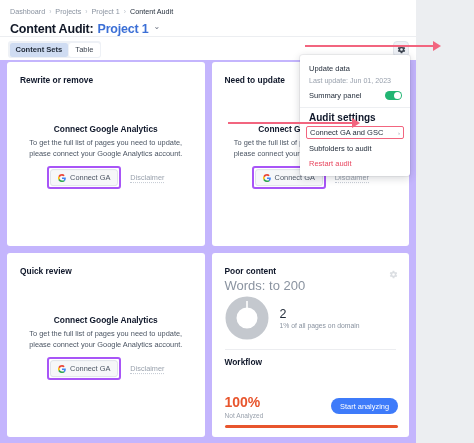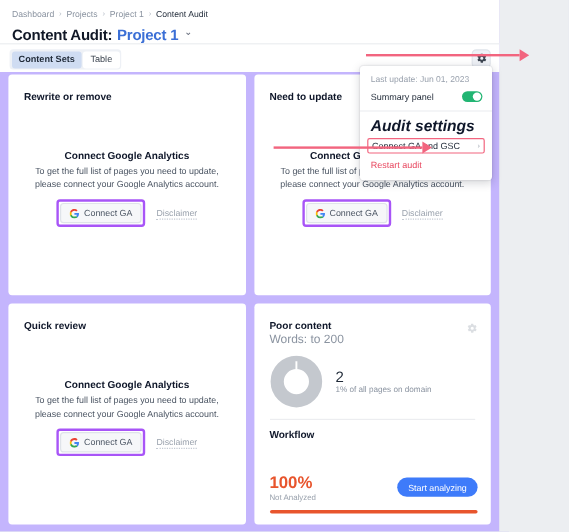--- a/index.html
+++ b/index.html
@@ -37,21 +37,21 @@
   .gear-btn svg { width: 9px; height: 9px; }
 
   
   .grid {
     position: absolute; top: 62px; left: 7px; right: 7px; bottom: 6px;
     display: grid; grid-template-columns: 1fr 1fr; grid-template-rows: 1fr 1fr;
     gap: 7px;
   }
   .card { background: #ffffff; border-radius: 3px; position: relative; overflow: hidden; }
   .card-title { position: absolute; left: 13px; top: 13px; font-size: 8.4px; font-weight: bold; color: #0f172a; }
-  .card-sub { position: absolute; left: 13px; top: 25px; font-size: 10px; color: #8a93a0; }
+  .card-sub { position: absolute; left: 13px; top: 25px; font-size: 13px; color: #8a93a0; }
 
   
   .empty {
     position: absolute; left: 0; right: 0; top: 50%;
     transform: translateY(-46%);
     text-align: center; padding: 0 22px;
   }
   .empty h4 { font-size: 8.4px; font-weight: bold; color: #0f172a; margin-bottom: 4px; }
   .empty p { font-size: 7.4px; line-height: 10.5px; color: #4b5563; margin-bottom: 7px; }
   .ga-row { display: flex; align-items: center; justify-content: center; gap: 0px; }
@@ -95,21 +95,21 @@
     box-shadow: 0 2px 8px rgba(16,24,40,.18), 0 0 0 1px rgba(16,24,40,.05);
     padding: 6px 0 5px 0; z-index: 30;
   }
   .dd-item { padding: 2px 9px; font-size: 7.5px; color: #1f2937; line-height: 11px; }
   .dd-meta { padding: 0 9px 2px 9px; font-size: 7.1px; color: #99a1ad; line-height: 10px; }
   .dd-toggle-row { display: flex; align-items: center; justify-content: space-between; padding: 3px 8px 4px 9px; }
   .dd-toggle-row span { font-size: 7.5px; color: #1f2937; }
   .switch { width: 17px; height: 9px; border-radius: 6px; background: #22b573; position: relative; flex: none; }
   .switch .knob { position: absolute; right: 1px; top: 1px; width: 7px; height: 7px; border-radius: 50%; background: #fff; }
   .dd-sep { height: 1px; background: #edeff2; margin: 3px 0 4px 0; }
-  .dd-head { padding: 0 9px 3px 9px; font-size: 13px; font-weight: bold; color: #0f172a; font-style: italic; }
+  .dd-head { padding: 0 9px 3px 9px; font-size: 10px; font-weight: bold; color: #0f172a; }
   .hl-pink {
     margin: 0 6px 2px 6px; border: 1.5px solid #f2657f; border-radius: 2px;
     padding: 1px 3px; display: flex; align-items: center; justify-content: space-between;
   }
   .hl-pink span.txt { font-size: 7.5px; color: #1f2937; }
   .hl-pink span.chev { font-size: 6px; color: #9aa2ad; }
   .dd-danger { padding: 2px 9px; font-size: 7.5px; color: #e8475f; line-height: 11px; }
 
   
   .arrow { position: absolute; z-index: 40; height: 10px; display: flex; align-items: center; }
@@ -253,33 +253,35 @@
       <div class="divider"></div>
       <div class="wf-title">Workflow</div>
       <div class="wf-pct">100%</div>
       <div class="wf-sub">Not Analyzed</div>
       <button class="wf-btn">Start analyzing</button>
       <div class="wf-bar"></div>
     </div>
   </div>
 
   <div class="dropdown">
+    <div class="dd-item">Update data</div>
     <div class="dd-meta">Last update: Jun 01, 2023</div>
     <div class="dd-toggle-row">
       <span>Summary panel</span>
       <span class="switch">
           <span class="knob"></span>
         </span>
     </div>
     <div class="dd-sep"></div>
     <div class="dd-head">Audit settings</div>
     <div class="hl-pink">
       <span class="txt">Connect GA and GSC</span>
       <span class="chev">›</span>
     </div>
+    <div class="dd-item">Subfolders to audit</div>
     <div class="dd-danger">Restart audit</div>
   </div>
 
   <div class="arrow" id="arrow-top">
     <div class="shaft"></div>
     <div class="head"></div>
   </div>
   <div class="arrow" id="arrow-mid">
     <div class="shaft"></div>
     <div class="head"></div>

